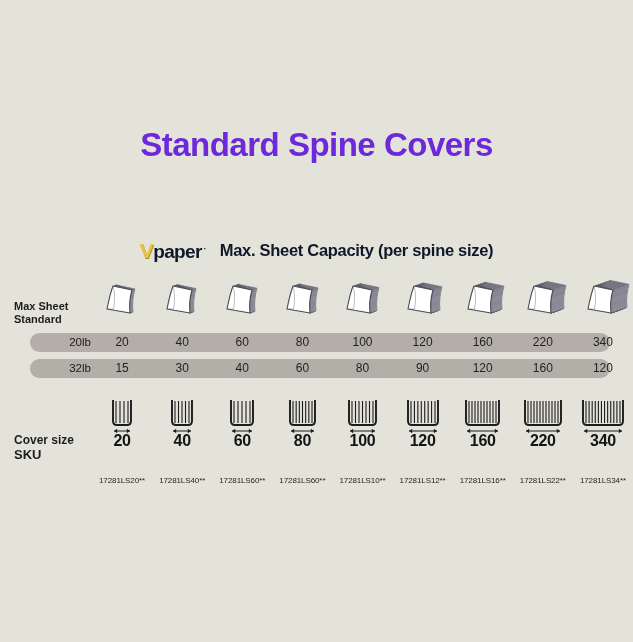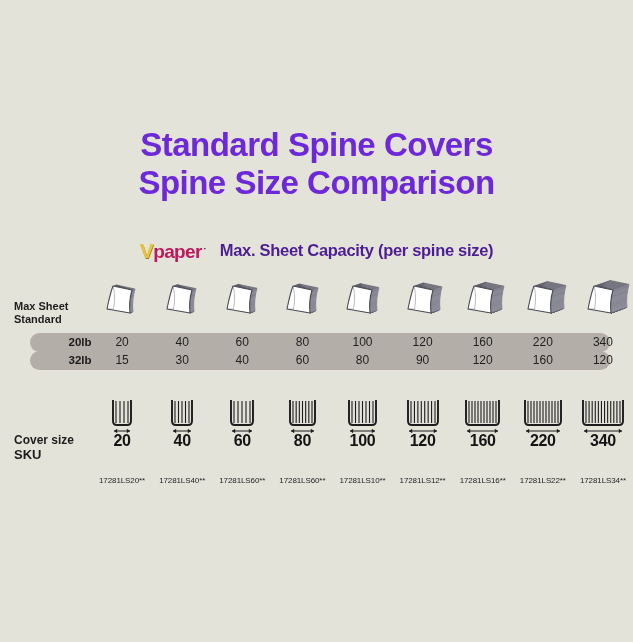--- a/index.html
+++ b/index.html
@@ -57,32 +57,32 @@
     letter-spacing: -0.6px;
     line-height: 1;
   }
   .logo-v {
     color: #e8c43a;
     font-size: 21px;
     font-weight: bold;
     text-shadow: 0.5px 0.5px 0 #9c8320;
     margin-right: 0px;
   }
-  .logo-word { color: #be185d; }
+  .logo-word { color: #0f172a; }
   .logo-reg {
     color: #242a4a;
     font-size: 9px;
     margin-left: 1.5px;
     position: relative;
     top: -6px;
   }
   .subtitle {
     font-size: 16.5px;
     font-weight: bold;
-    color: #4c1d95;
+    color: #0f172a;
     letter-spacing: -0.3px;
     text-align: center;
   }
 
   
   .rowlabel {
     position: absolute;
     left: 14px;
     width: 92px;
     font-size: 11px;
@@ -111,31 +111,31 @@
   
   .pill {
     position: absolute;
     left: 30px;
     width: 580px;
     height: 19px;
     background: #b3afa8;
     border-radius: 10px;
   }
   #pill-20 { top: 333px; }
-  #pill-32 { top: 351px; }
+  #pill-32 { top: 359px; }
   .pill-label {
     position: absolute;
     left: 12px;
     top: 0;
     width: 76px;
     height: 19px;
     line-height: 19px;
     text-align: center;
     font-size: 11.5px;
-    font-weight: bold;
+    font-weight: normal;
     color: #1a1a1a;
   }
   .pill-values {
     position: absolute;
     left: 62px;
     top: 0;
     width: 541px;
     height: 19px;
     display: flex;
   }
@@ -176,21 +176,20 @@
 
   svg { display: block; overflow: visible; }
 </style>
 </head>
 <body>
 
 <div id="infographic">
 
   <div class="title-block">
     <div class="title-line">Standard Spine Covers</div>
-    <div class="title-line">Spine Size Comparison</div>
   </div>
 
   <div class="brandrow">
     <div class="logo">
       <span class="logo-v">V</span>
         <span class="logo-word">paper</span>
         <span class="logo-reg">·</span>
     </div>
     <div class="subtitle">Max. Sheet Capacity (per spine size)</div>
   </div>

